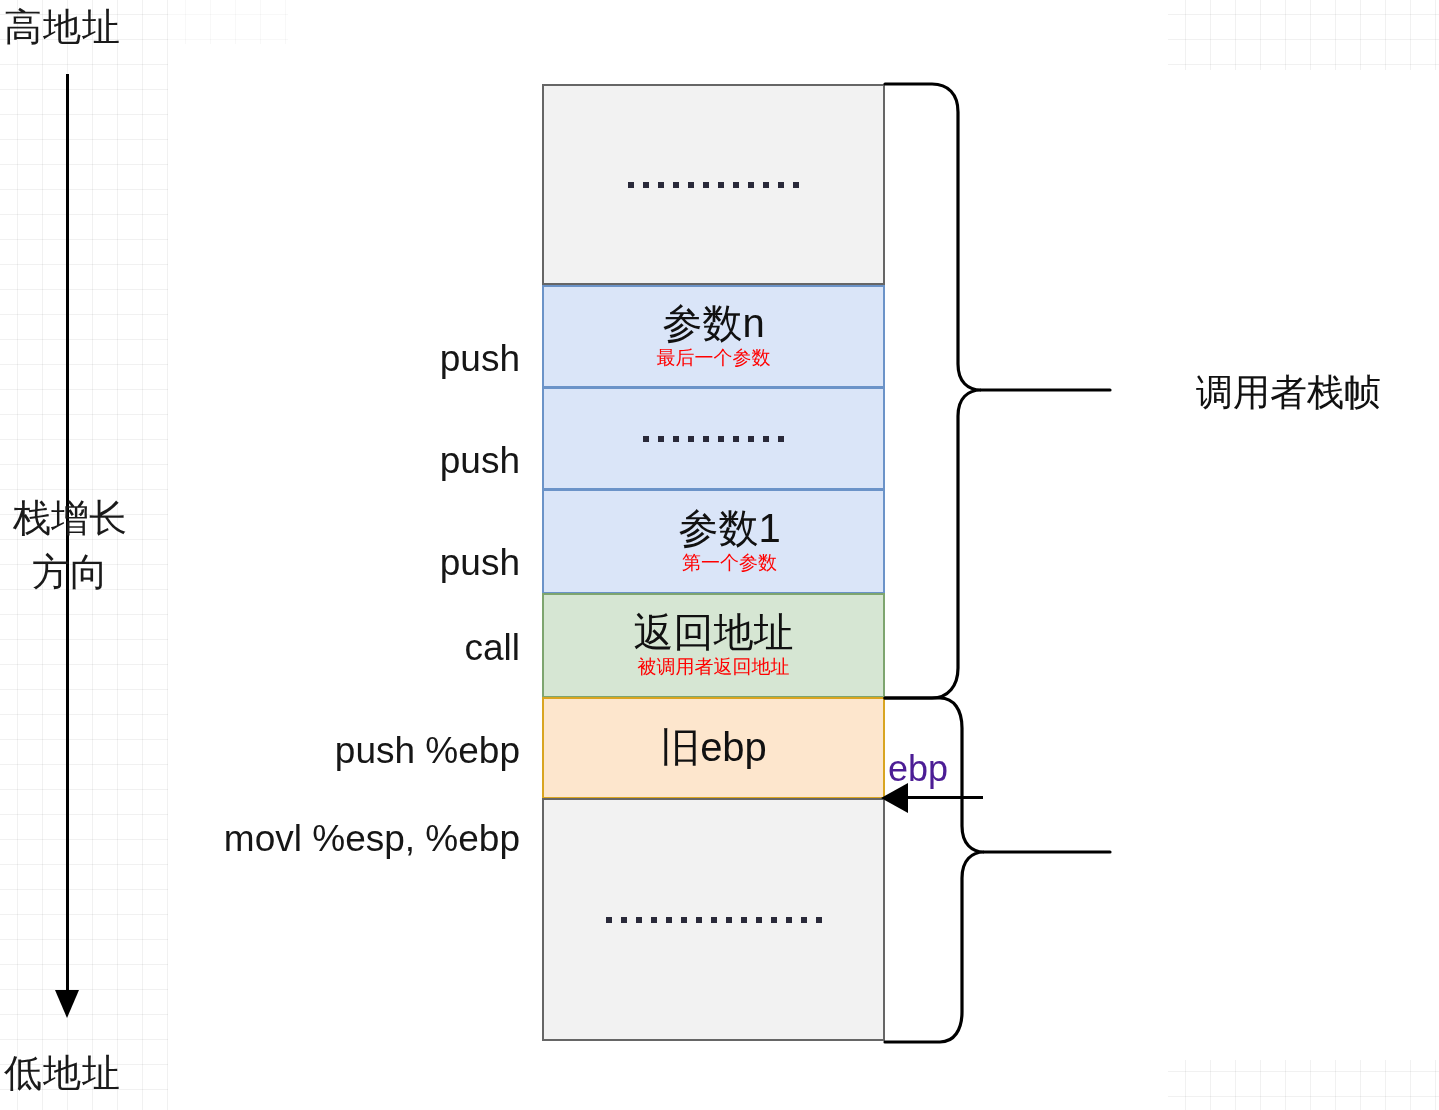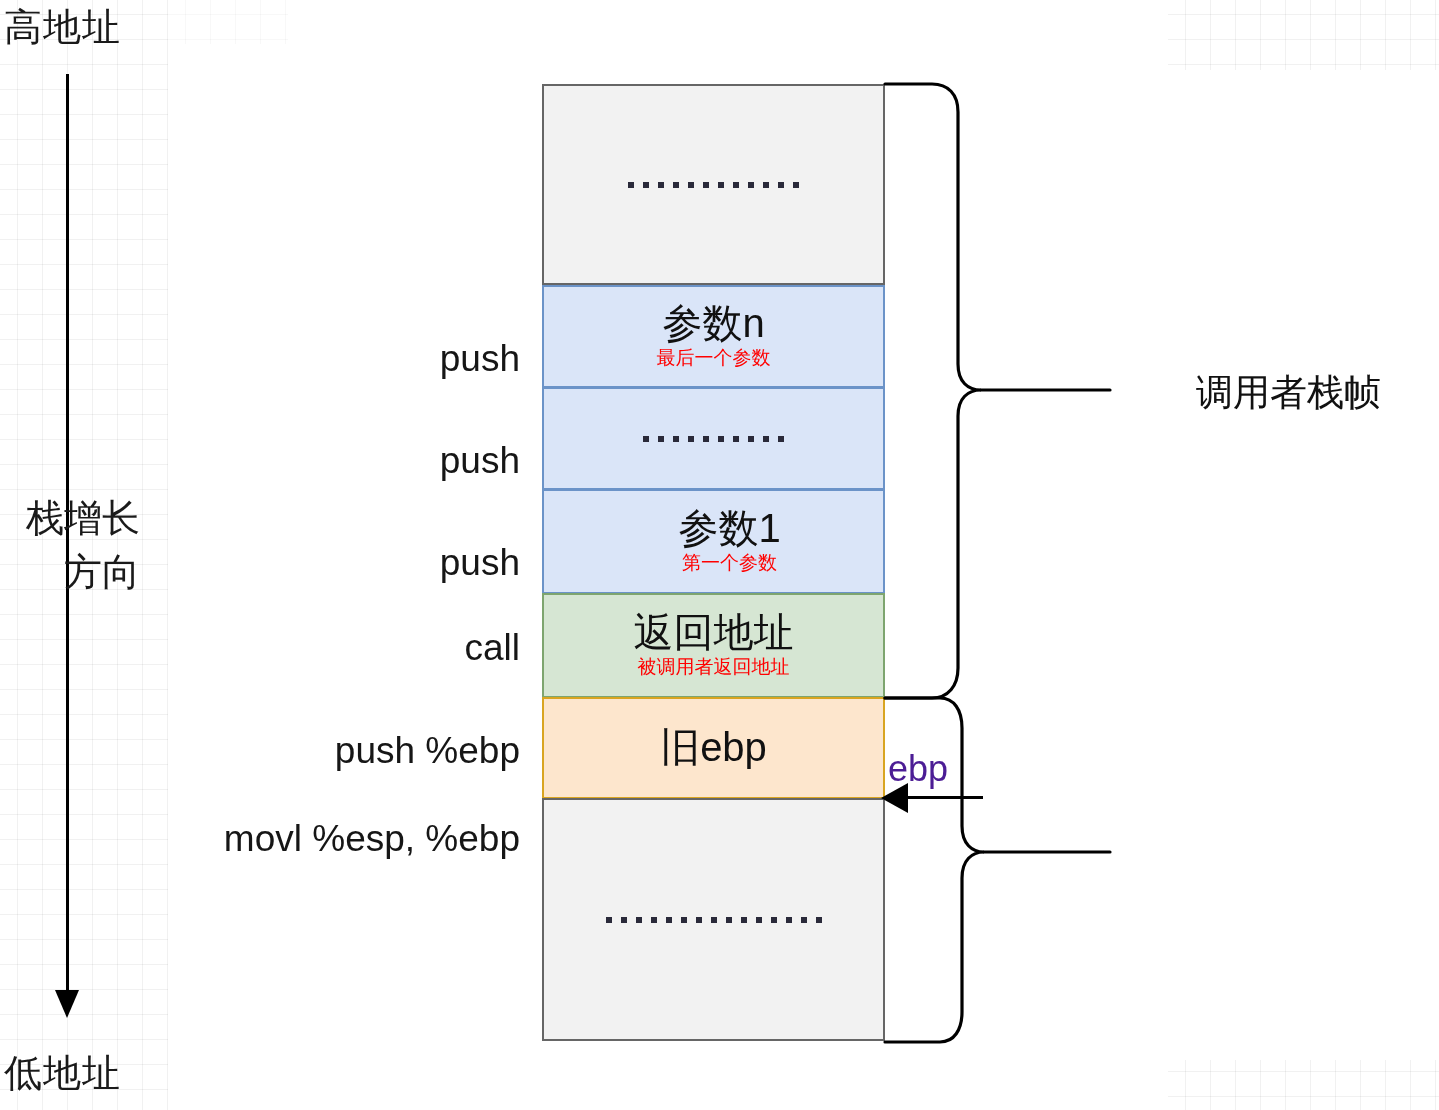--- a/index.html
+++ b/index.html
@@ -65,21 +65,21 @@
     left: 4px; top: 1052px;
     font-size: 38px;
     line-height: 1.15;
     letter-spacing: 1px;
     white-space: nowrap;
   }
   .lbl-dir {
     position: absolute;
     left: 0px; top: 492px;
     width: 140px;
-    text-align: right;
+    text-align: center;
     font-size: 38px;
     line-height: 1.42;
   }
   .lbl-dir span { display: block; }
 
   
   .instr {
     position: absolute;
     right: 919px;           
     text-align: left;

